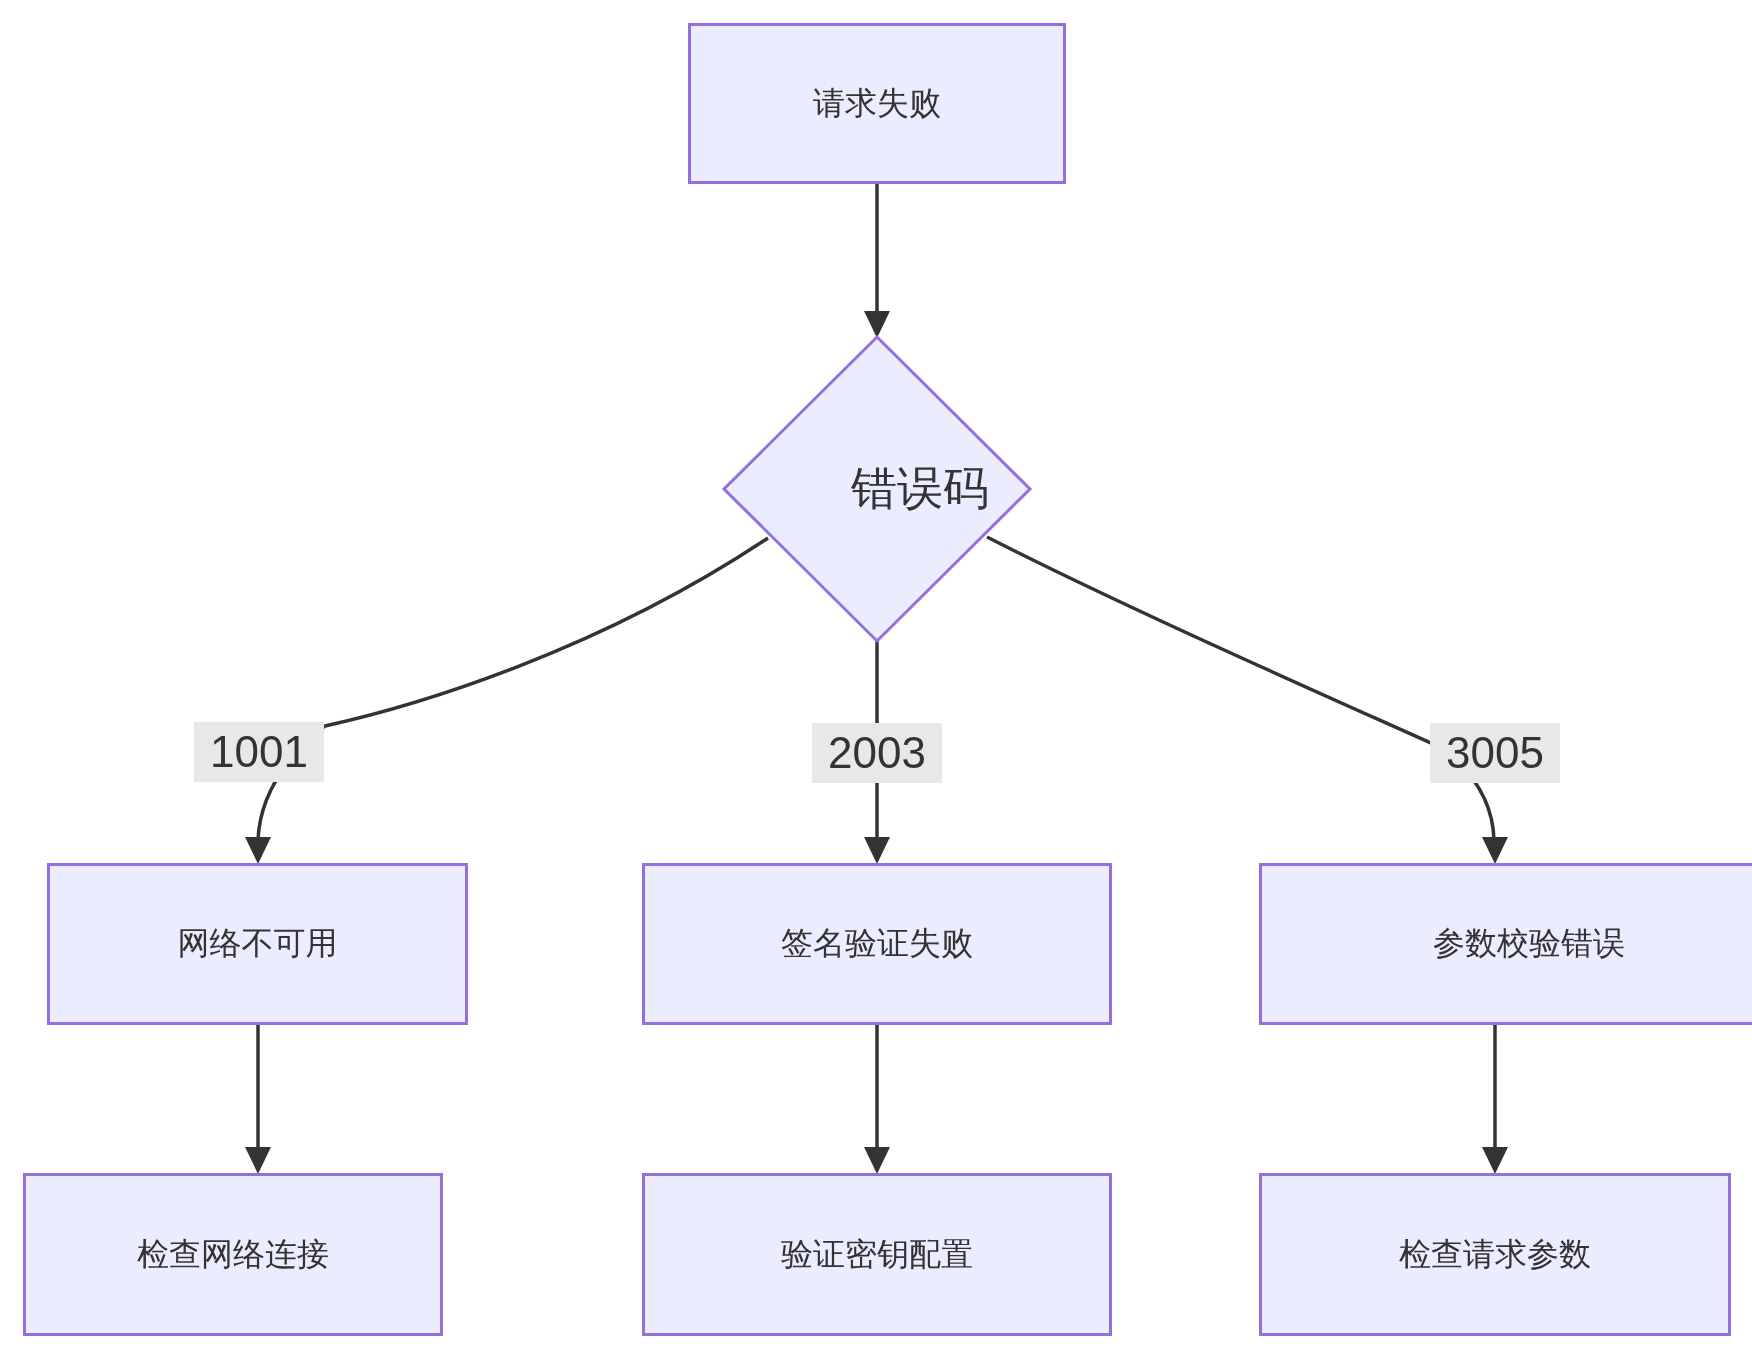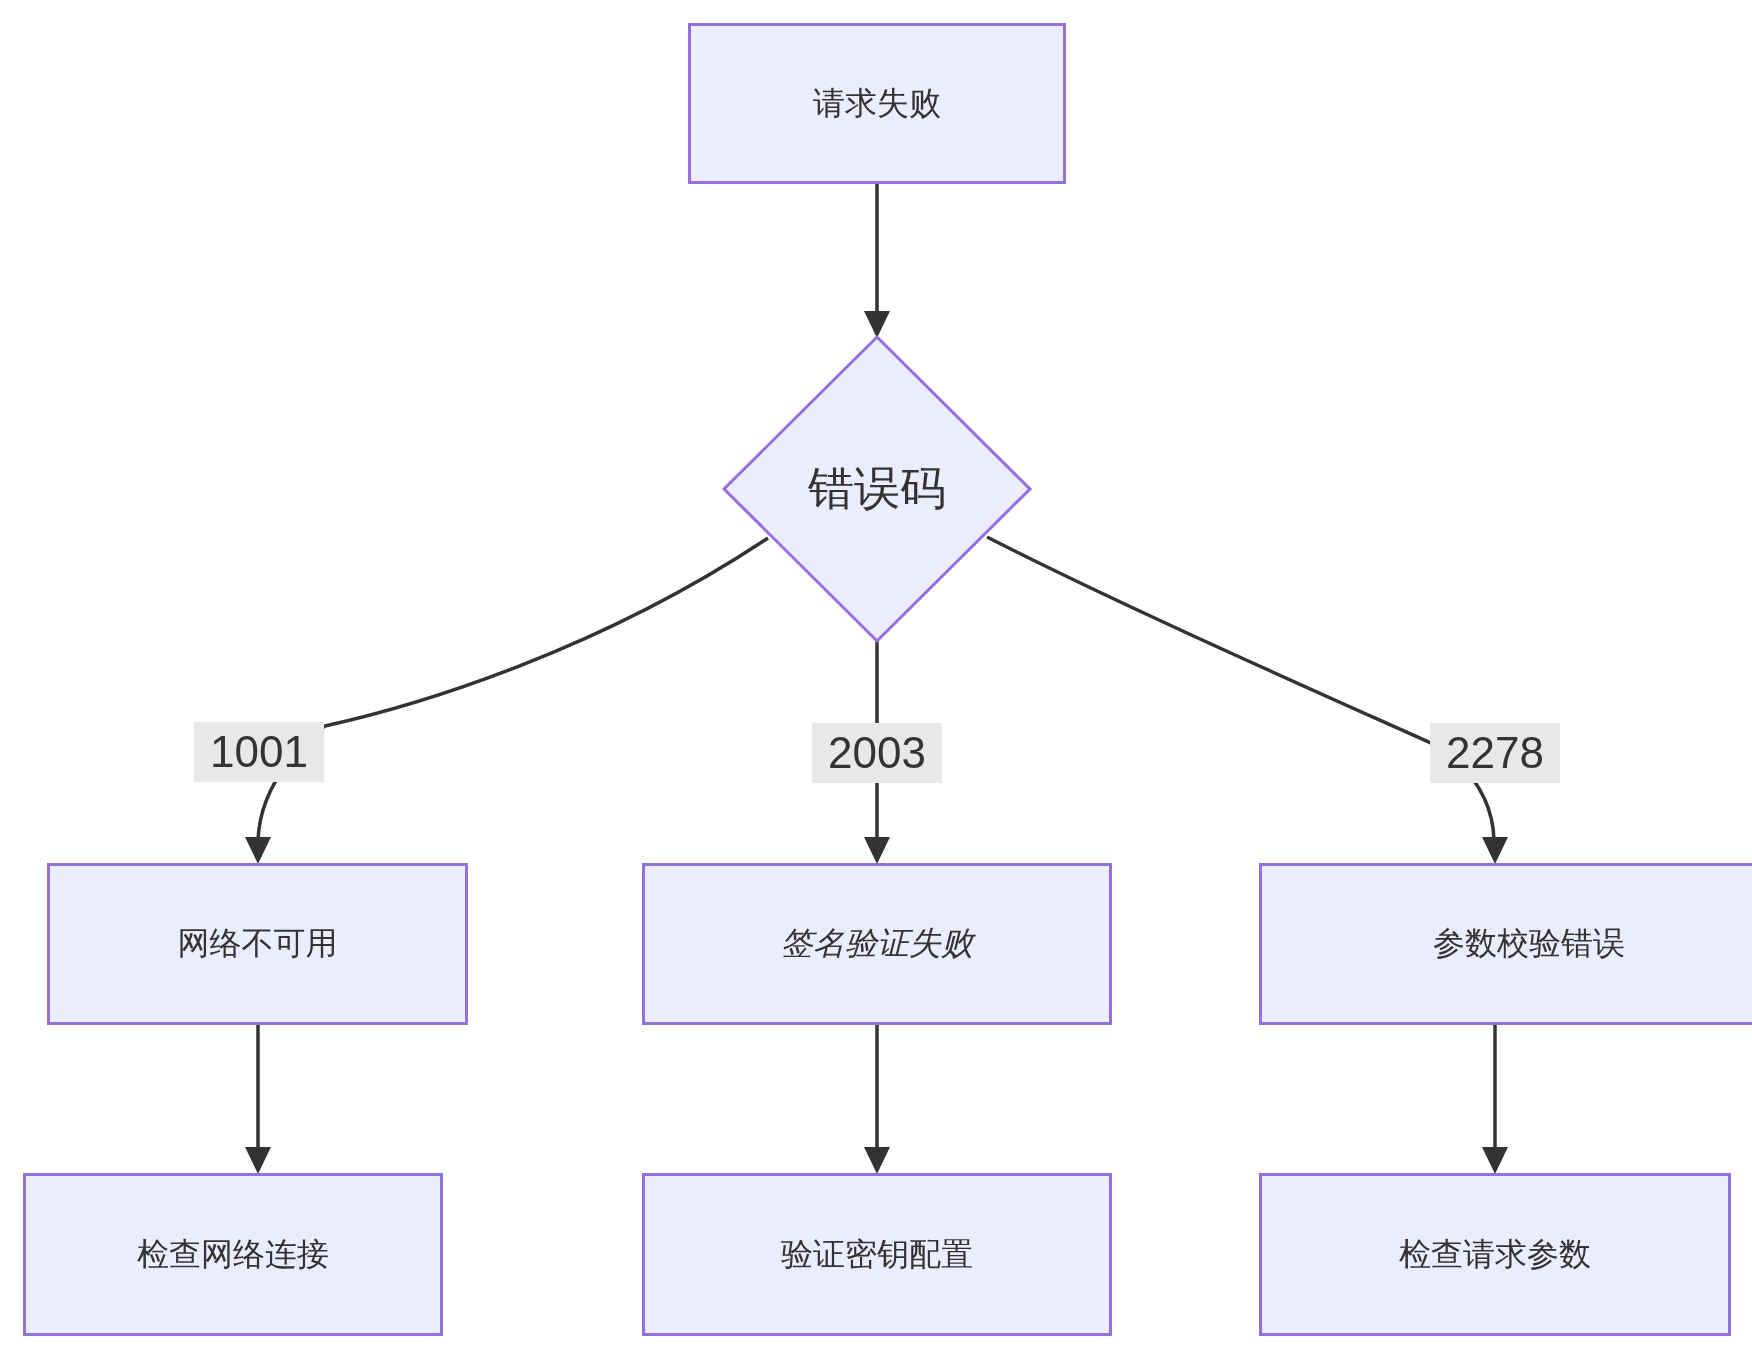--- a/index.html
+++ b/index.html
@@ -93,27 +93,27 @@
     <path class="edge-path" d="M 1495 1025 L 1495 1150"></path>
     <polygon class="arrow-head" points="1482,1147 1508,1147 1495,1174"></polygon>
 
     <polygon class="diamond-shape" points="877,337 1030,489 877,641 724,489"></polygon>
   </svg>
 
   <div class="node" style="left:688px; top:23px; width:378px; height:161px;">
     <span>请求失败</span>
   </div>
 
-  <div class="diamond-label" style="left:877px; top:489px;text-align:right;">错误码</div>
+  <div class="diamond-label" style="left:920px; top:489px;text-align:right;">错误码</div>
 
   <div class="node" style="left:47px; top:863px; width:421px; height:162px;">
     <span>网络不可用</span>
   </div>
 
-  <div class="node" style="left:642px; top:863px; width:470px; height:162px;font-style:italic;">
+  <div class="node" style="left:642px; top:863px; width:470px; height:162px;">
     <span>签名验证失败</span>
   </div>
 
   <div class="node" style="left:1259px; top:863px; width:540px; height:162px;">
     <span>参数校验错误</span>
   </div>
 
   <div class="node" style="left:23px; top:1173px; width:420px; height:163px;">
     <span>检查网络连接</span>
   </div>
@@ -123,15 +123,15 @@
   </div>
 
   <div class="node" style="left:1259px; top:1173px; width:472px; height:163px;">
     <span>检查请求参数</span>
   </div>
 
   <div class="edge-label" style="left:259px; top:752px;">1001</div>
 
   <div class="edge-label" style="left:877px; top:753px;">2003</div>
 
-  <div class="edge-label" style="left:1495px; top:753px;">2278</div>
+  <div class="edge-label" style="left:1495px; top:753px;">3005</div>
 
 </div>
 
 </body></html>

